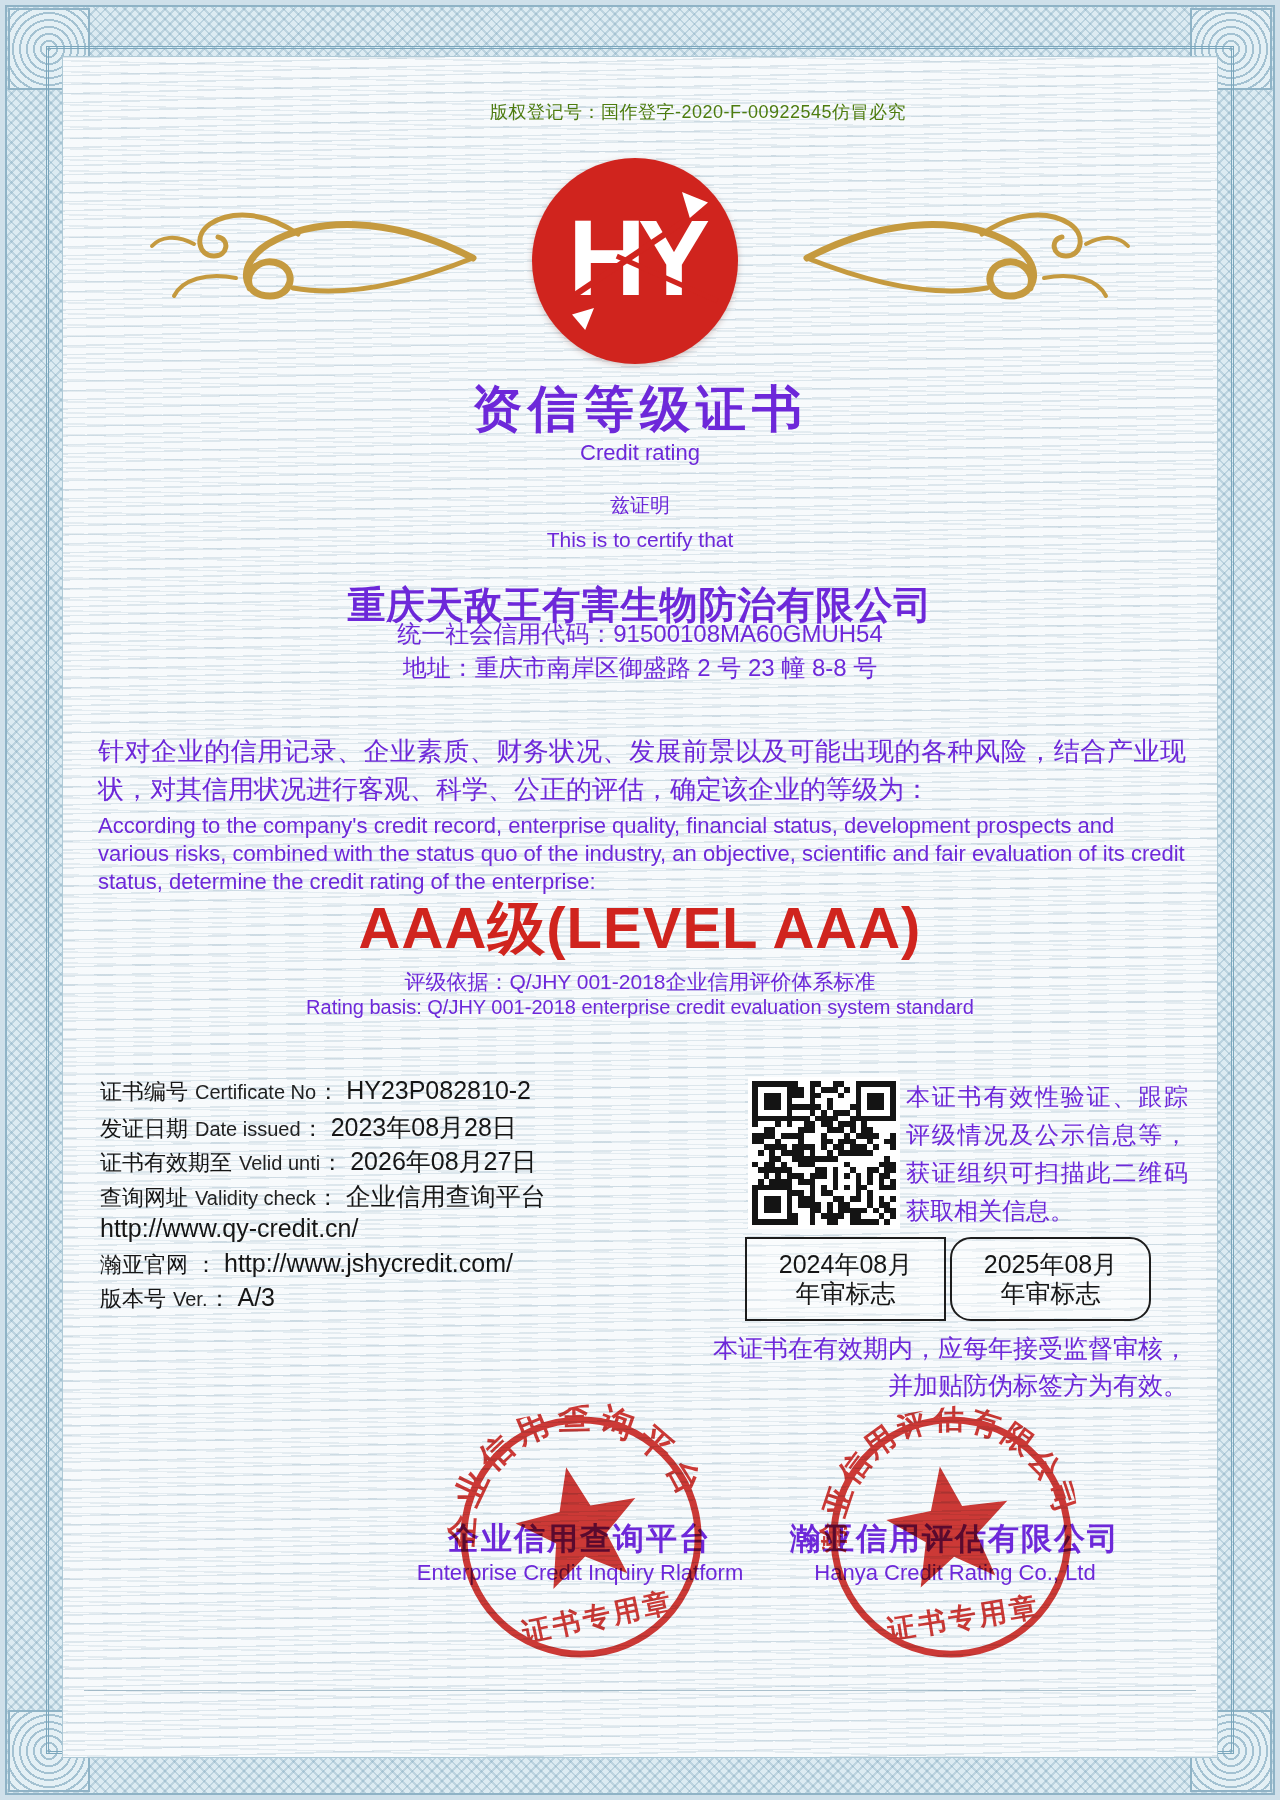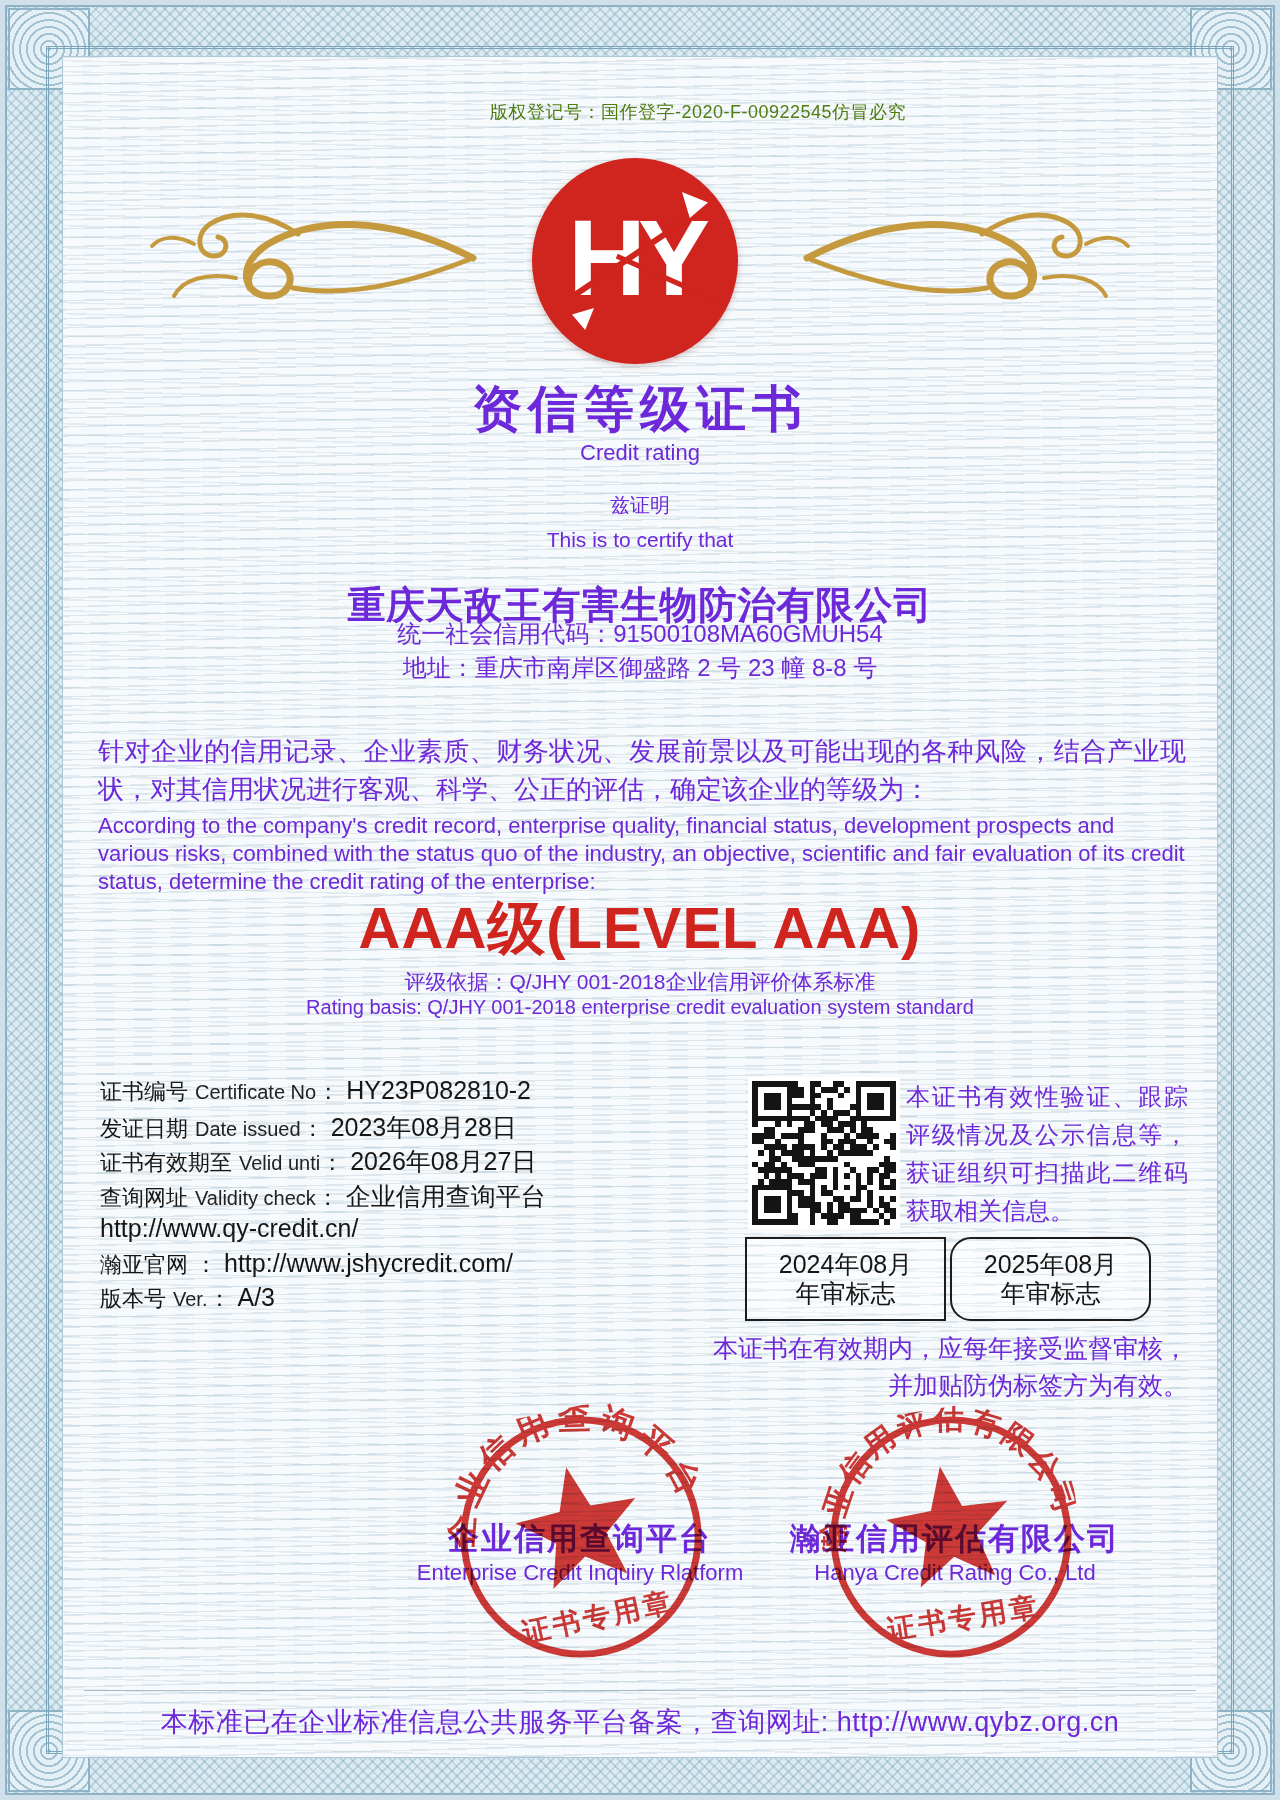--- a/index.html
+++ b/index.html
@@ -848,15 +848,14 @@
       </defs>
     <circle r="118" fill="none" stroke="#cf2420" stroke-width="7"></circle>
     <path d="M0,-55 L13.5,-18.6 L52.3,-17 L21.9,7.1 L32.3,44.5 L0,23 L-32.3,44.5 L-21.9,7.1 L-52.3,-17 L-13.5,-18.6 Z" fill="#cf2420" transform="scale(1.18) translate(0,-6)"></path>
     <text font-size="30" fill="#cf2420" font-weight="bold" letter-spacing="4" font-family="Liberation Sans, sans-serif">
       <textPath href="#arcR" startOffset="50%" text-anchor="middle">瀚亚信用评估有限公司</textPath>
     </text>
     <text y="92" text-anchor="middle" font-size="28" fill="#cf2420" font-weight="bold" letter-spacing="3" font-family="Liberation Sans, sans-serif">证书专用章</text>
   </svg>
 
   <div class="abs footer-rule"></div>
-  <div class="abs ctr t footer">本标准已在企业标准信息公共服务平台备案，查询网址: http://www.qybz.org.cn</div>
 
 </div>
 
 </body></html>

